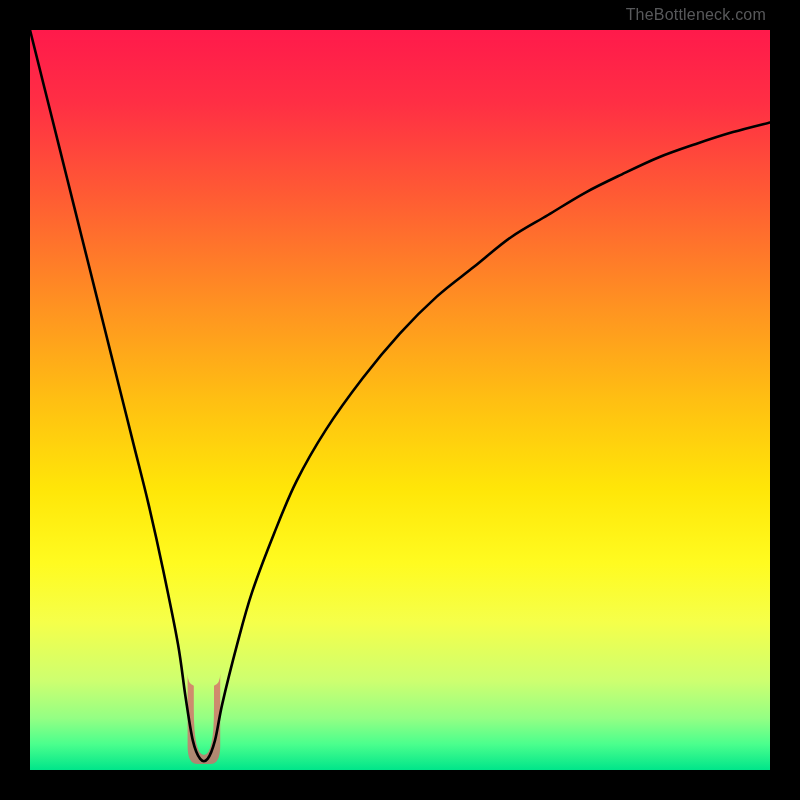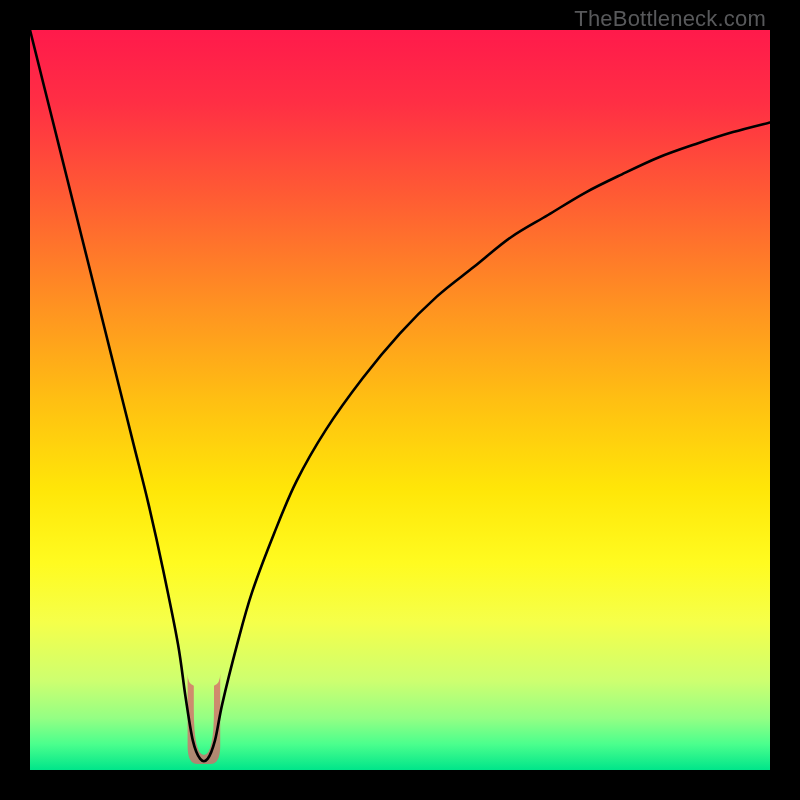--- a/index.html
+++ b/index.html
@@ -16,21 +16,21 @@
     top: 30px;
     width: 740px;
     height: 740px;
     background: #000;
   }
   .branding {
     position: absolute;
     top: 6px;
     right: 34px;
     font-family: Arial, Helvetica, sans-serif;
-    font-size: 22px;
+    font-size: 16px;
     color: #58595b;
     font-weight: 500;
     letter-spacing: 0.2px;
   }
   svg {
     display: block;
   }
 </style>
 </head>
 <body>

